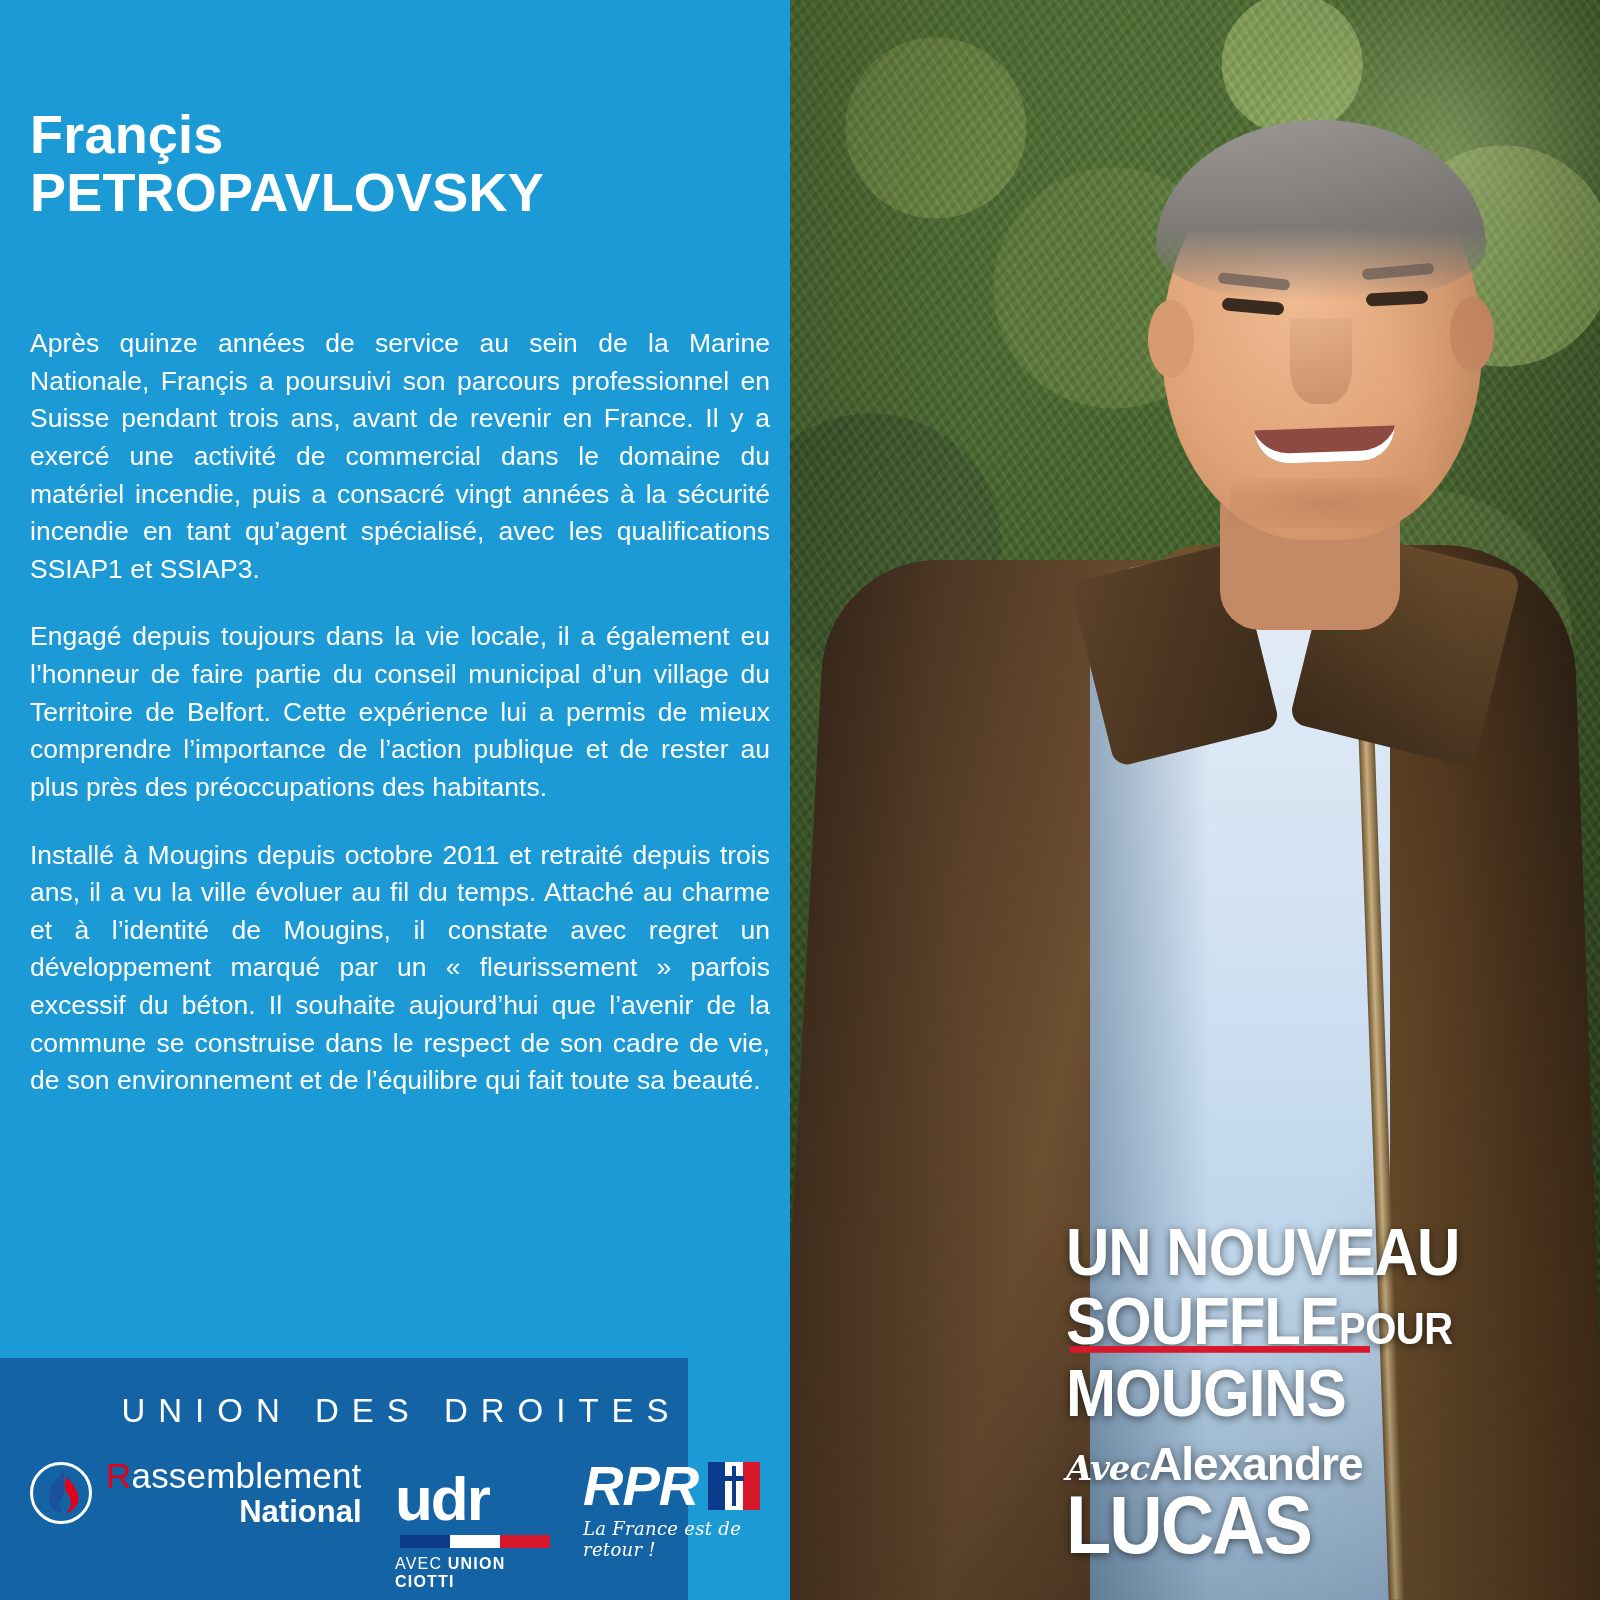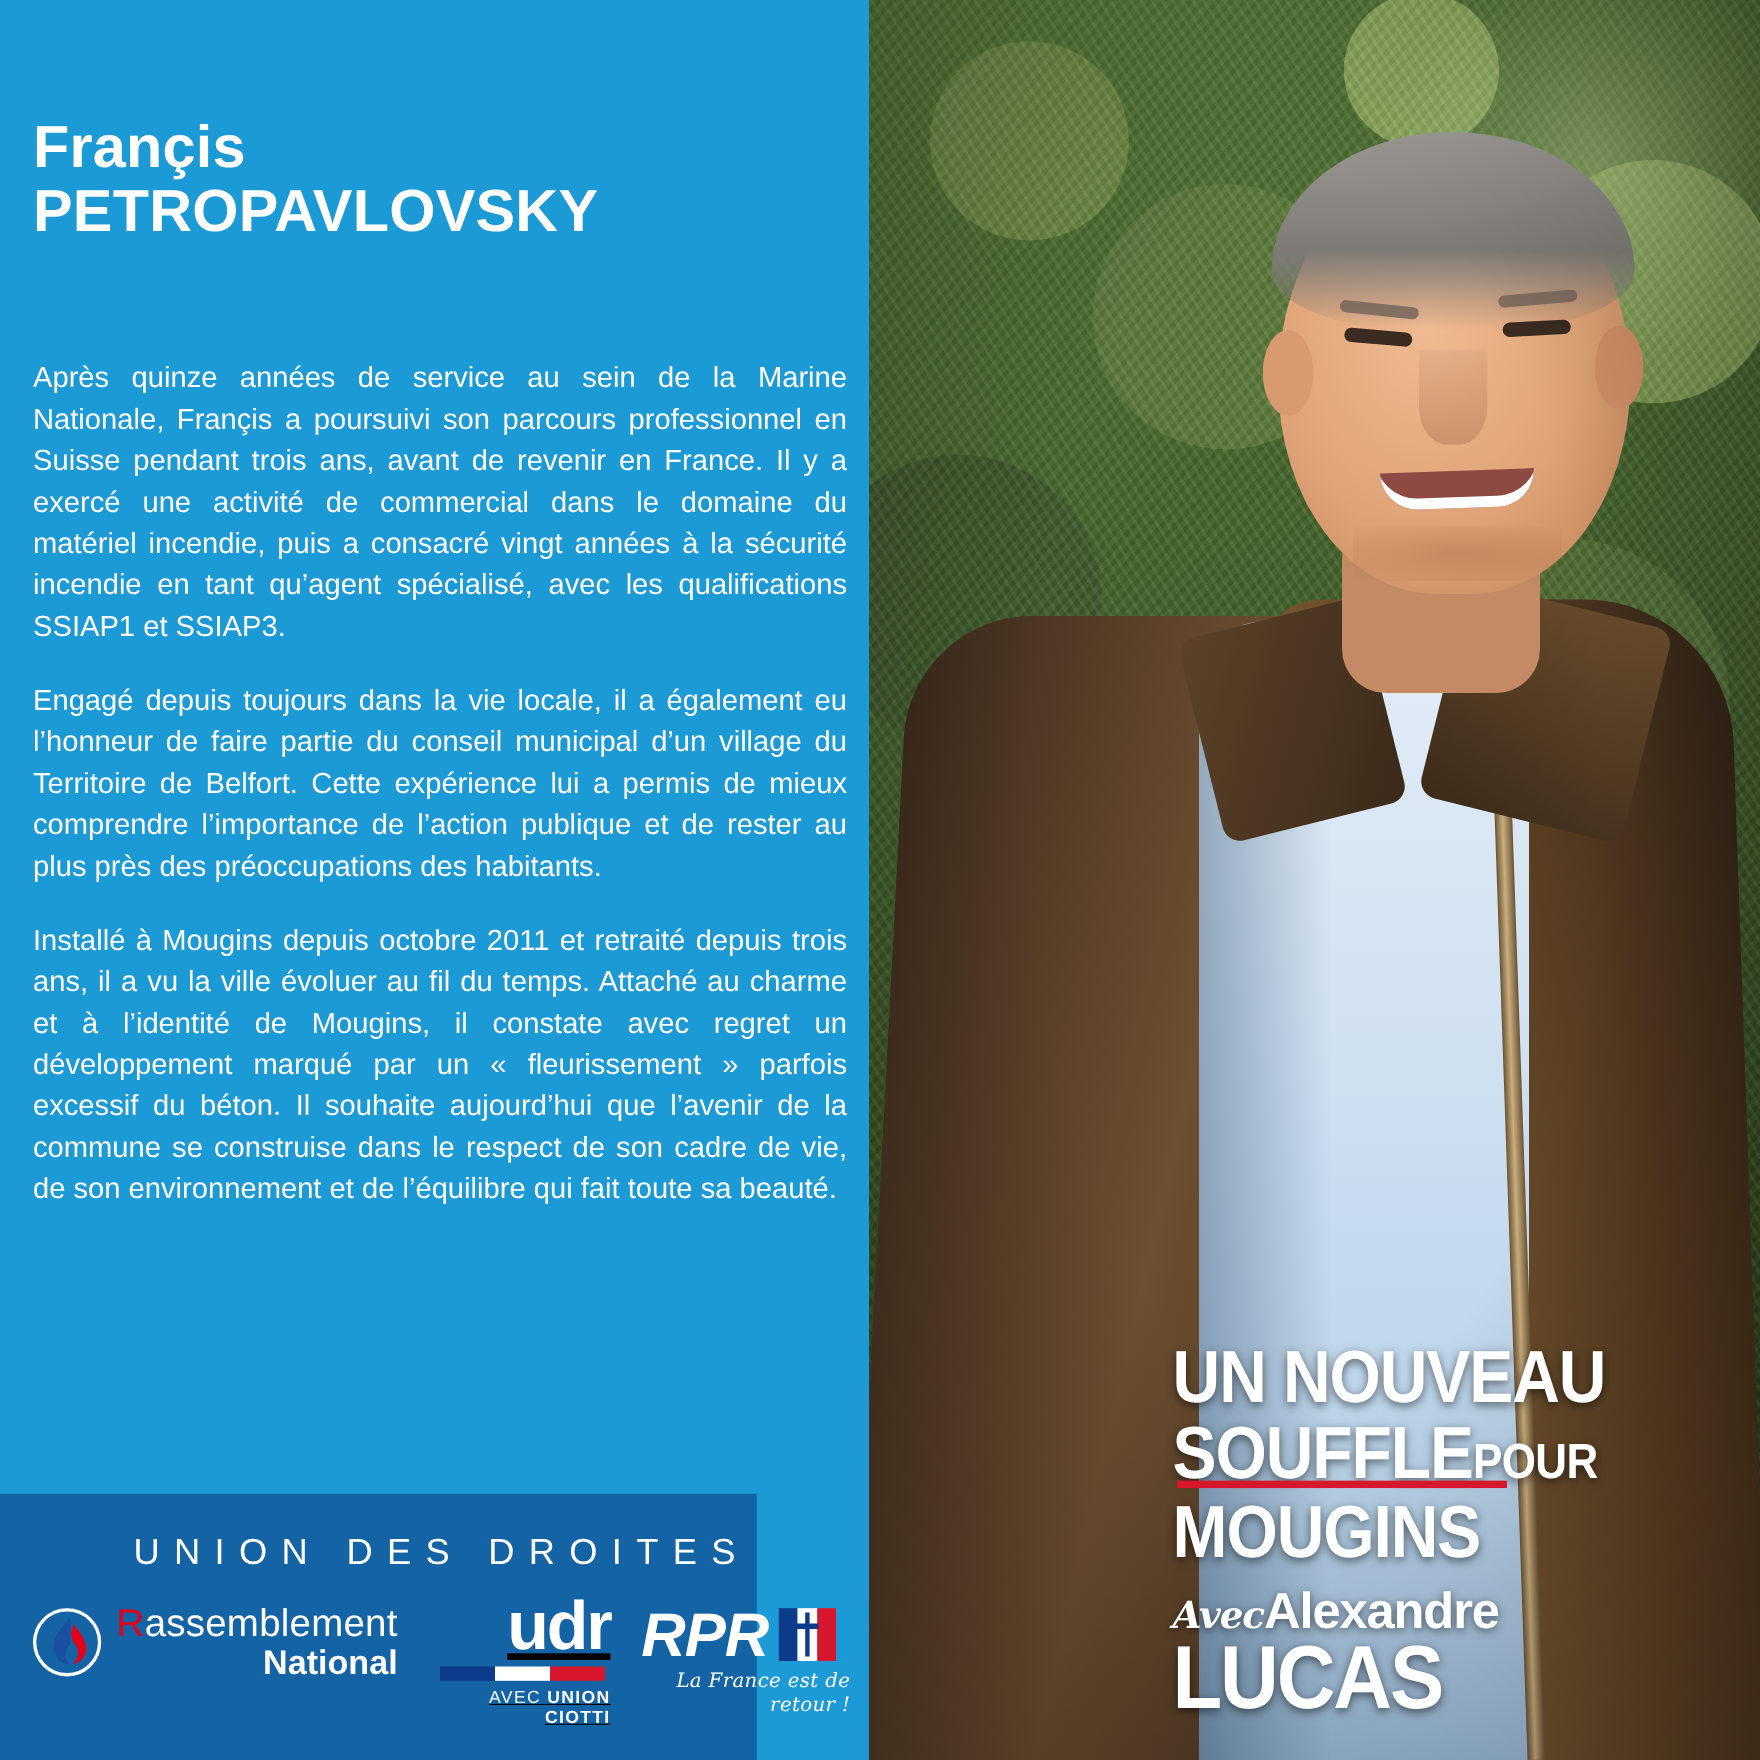--- a/index.html
+++ b/index.html
@@ -127,24 +127,23 @@
     font-size: 31px;
     font-weight: bold;
     margin-top: 3px;
     text-align: right;
   }
 
   
   .udr-logo {
     position: absolute;
     left: 395px;
-    top: 0;
+    top: 20px;
     width: 160px;
-    text-align: right;
-    text-decoration: underline;
+    text-align: left;
   }
   .udr-word {
     color: #ffffff;
     font-size: 62px;
     font-weight: bold;
     letter-spacing: -2px;
     line-height: 0.95;
   }
   .udr-tri {
     margin: 6px auto 0 auto;
@@ -163,21 +162,20 @@
     letter-spacing: 1.2px;
   }
   .udr-sub b { font-weight: bold; }
 
   
   .rpr-logo {
     position: absolute;
     left: 583px;
     top: 8px;
     width: 190px;
-    text-align: right;
   }
   .rpr-top {
     display: flex;
     align-items: center;
     gap: 10px;
   }
   .rpr-word {
     color: #ffffff;
     font-size: 56px;
     font-weight: bold;

